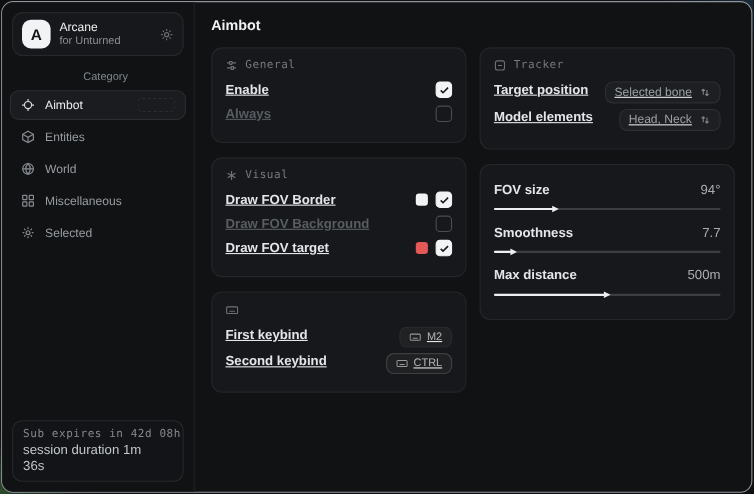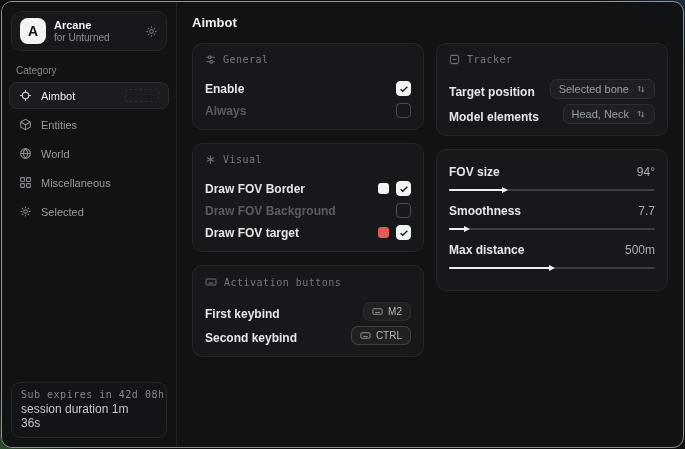--- a/index.html
+++ b/index.html
@@ -37,26 +37,26 @@
     display:flex; align-items:center; gap:8px;
   }
   .logo-badge {
     width:26px; height:26px; border-radius:8px;
     background:#f2f3f5; color:#141518;
     font-weight:bold; font-size:14px;
     display:flex; align-items:center; justify-content:center;
     flex:0 0 26px;
   }
   .logo-text { flex:1; line-height:1.15; }
-  .logo-title { font-size:11px; font-weight:bold; color:#f0f1f2; }
+  .logo-title { font-size:11px; font-weight:normal; color:#f0f1f2; }
   .logo-sub { font-size:10px; color:#8b9095; }
   .logo-gear { color:#6b7075; display:flex; }
   .category-label {
     margin:10px 0 6px 14px;
-    font-size:10px; color:#83888d;
+    font-size:10px; color:#83888d;text-align:center;
   }
   .nav { display:flex; flex-direction:column; gap:2px; padding:0 7px; }
   .nav-item {
     height:27px; border-radius:8px;
     display:flex; align-items:center; gap:9px;
     padding:0 9px;
     color:#989da2; font-size:11px;
     border:1px solid transparent;
     cursor:default;
   }
@@ -97,23 +97,23 @@
     padding:10px 12px 11px 12px;
   }
   .card-header {
     display:flex; align-items:center; gap:7px;
     font-family:"DejaVu Sans Mono","Liberation Mono",monospace;
     font-size:10px; color:#75797d;
     margin-bottom:9px; letter-spacing:0.5px;
   }
   .card-header .hdr-icon { display:flex; color:#6d7175; }
   .row {
-    display:flex; align-items:flex-end;
+    display:flex; align-items:flex-start;
     height:22px;
-    font-size:12px; font-weight:600; color:#e4e6e8;
+    font-size:12px; font-weight:600; color:#e4e6e8;text-decoration:underline;
   }
   .row.dim { color:#585d62; }
   .row .right { margin-left:auto; display:flex; align-items:center; gap:7px; }
   
   .checkbox {
     width:15px; height:15px; border-radius:4px;
     border:1.5px solid #4a4e52;
     display:flex; align-items:center; justify-content:center;
   }
   .checkbox .tick { display:none; color:#17181b; }
@@ -334,21 +334,20 @@
         </div>
 
         <div class="card">
           <div class="card-header">
             <span class="hdr-icon">
               <svg width="12" height="12" viewBox="0 0 24 24" fill="none" stroke="currentColor" stroke-width="2">
                 <rect x="2" y="6" width="20" height="12" rx="2"></rect>
                 <path d="M6 10h.01M10 10h.01M14 10h.01M18 10h.01M7 14h10"></path>
               </svg>
             </span>
-            <span>Activation buttons</span>
           </div>
           <div class="row" style="height:24px">
             <span>First keybind</span>
             <span class="right">
               <span class="pill">
                 <span class="kb-icon">
                   <svg width="11" height="11" viewBox="0 0 24 24" fill="none" stroke="currentColor" stroke-width="2">
                     <rect x="2" y="6" width="20" height="12" rx="2"></rect>
                     <path d="M6 10h.01M12 10h.01M18 10h.01M7 14h10"></path>
                   </svg>

